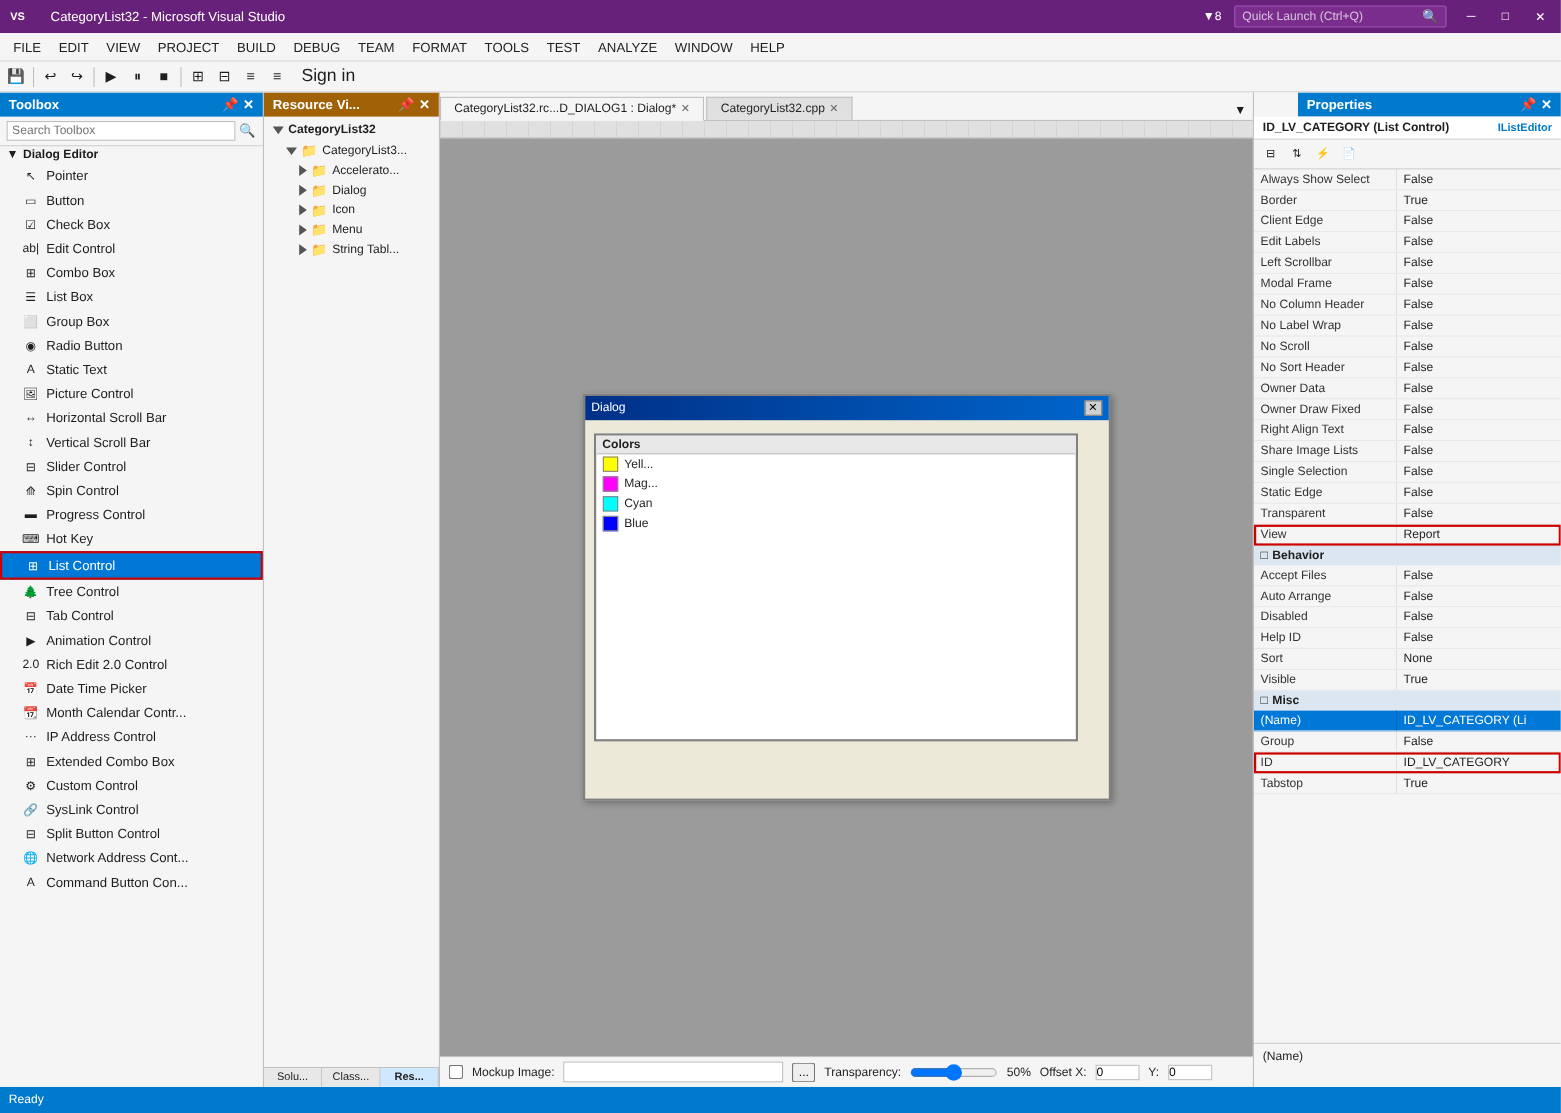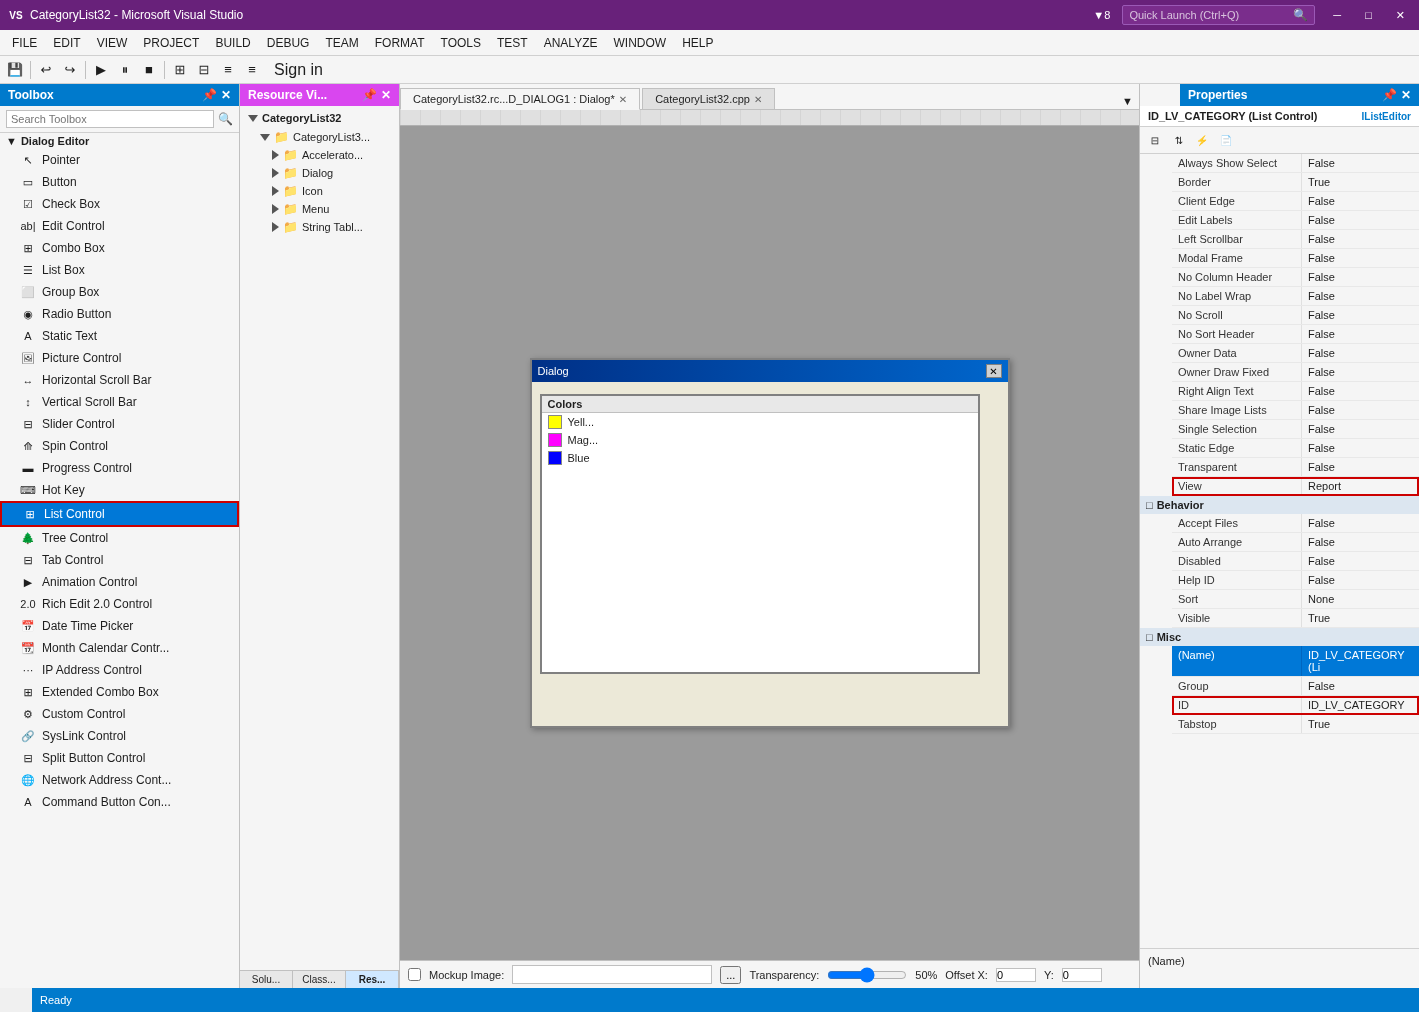--- a/index.html
+++ b/index.html
@@ -1,20 +1,20 @@
 <!DOCTYPE html>
 <html><head>
   <meta charset="utf-8">
   <style>
     * { box-sizing: border-box; margin: 0; padding: 0; }
     body { font-family: 'Segoe UI', Arial, sans-serif; font-size: 12px; background: #f0f0f0; color: #1e1e1e; overflow: hidden; height: 1012px; width: 1419px; }
 
     
     #titlebar { background: #68217a; color: white; height: 30px; display: flex; align-items: center; justify-content: space-between; padding: 0 8px; }
-    #titlebar .title-left { display: flex; align-items: center; gap: 6px; }
+    #titlebar .title-left { display: flex; align-items: center; gap: 22px; }
     #titlebar .title-icon { width: 16px; height: 16px; background: #fff; border-radius: 2px; display: inline-block; }
     #titlebar .title-text { font-size: 12px; }
     #titlebar .title-right { display: flex; gap: 12px; align-items: center; }
     #titlebar .win-btn { cursor: pointer; font-size: 11px; color: white; padding: 2px 6px; }
     #titlebar .quicklaunch { display: flex; align-items: center; background: #7a2d8c; border: 1px solid #9b59b6; padding: 2px 6px; border-radius: 2px; gap: 4px; }
     #titlebar .quicklaunch input { background: transparent; border: none; color: white; font-size: 11px; outline: none; width: 160px; }
     #titlebar .quicklaunch input::placeholder { color: rgba(255,255,255,0.7); }
 
     
     #menubar { background: #f5f5f5; height: 26px; display: flex; align-items: center; padding: 0 4px; border-bottom: 1px solid #d0d0d0; }
@@ -35,21 +35,21 @@
     #toolbox-search input { flex: 1; border: 1px solid #c0c0c0; padding: 2px 4px; font-size: 11px; outline: none; }
     #toolbox-category { padding: 2px 6px; font-size: 11px; font-weight: bold; color: #1e1e1e; display: flex; align-items: center; gap: 4px; cursor: pointer; }
     #toolbox-list { flex: 1; overflow-y: auto; }
     .toolbox-item { display: flex; align-items: center; padding: 3px 8px 3px 20px; cursor: pointer; gap: 6px; font-size: 12px; }
     .toolbox-item.selected { background: #0078d7; color: white; }
     .toolbox-item.highlighted { border: 2px solid #cc0000; }
     .toolbox-icon { width: 16px; height: 16px; display: flex; align-items: center; justify-content: center; font-size: 11px; flex-shrink: 0; }
 
     
     #resource-view { width: 160px; background: #f5f5f5; border-right: 1px solid #c0c0c0; display: flex; flex-direction: column; overflow: hidden; }
-    #resource-header { background: #d946ef; color: white; padding: 4px 8px; display: flex; justify-content: space-between; align-items: center; font-size: 12px; font-weight: bold; }
+    #resource-header { background: #a16207; color: white; padding: 4px 8px; display: flex; justify-content: space-between; align-items: center; font-size: 12px; font-weight: bold; }
     #resource-tree { flex: 1; overflow-y: auto; padding: 4px; font-size: 11px; }
     .rtree-root { font-weight: bold; margin-bottom: 2px; }
     .rtree-item { display: flex; align-items: center; gap: 4px; padding: 2px 4px; cursor: pointer; }
     .rtree-child { padding-left: 16px; }
     .rtree-child2 { padding-left: 28px; }
     .folder-icon { color: #dcb95e; font-size: 12px; }
     .rtree-tabs { display: flex; border-top: 1px solid #c0c0c0; }
     .rtree-tab { flex: 1; text-align: center; padding: 3px; font-size: 10px; cursor: pointer; background: #e8e8e8; border-right: 1px solid #c0c0c0; }
 
     
@@ -70,30 +70,30 @@
     #editor-bottom { background: #f5f5f5; border-top: 1px solid #c0c0c0; padding: 4px 8px; display: flex; align-items: center; gap: 8px; font-size: 11px; }
     .ruler-area { height: 16px; background: #d4d4d4; border-bottom: 1px solid #b0b0b0; }
 
     
     #properties { width: 280px; background: #f5f5f5; border-left: 1px solid #c0c0c0; display: flex; flex-direction: column; overflow: hidden; }
     #props-header { background: #007acc; color: white; padding: 4px 8px; display: flex; justify-content: space-between; align-items: center; font-size: 12px; font-weight: bold; margin-left: 40px; }
     #props-title { padding: 4px 8px; background: #fff; border-bottom: 1px solid #d0d0d0; display: flex; align-items: center; justify-content: space-between; }
     #props-title span { font-size: 11px; font-weight: bold; }
     #props-toolbar { display: flex; padding: 2px 4px; border-bottom: 1px solid #d0d0d0; gap: 2px; }
     #props-list { flex: 1; overflow-y: scroll; }
-    .props-row { display: flex; border-bottom: 1px solid #e8e8e8; margin-left: 32px; }
+    .props-row { display: flex; border-bottom: 1px solid #e8e8e8; }
     .props-row .prop-name { width: 130px; padding: 3px 6px; font-size: 11px; color: #333; flex-shrink: 0; border-right: 1px solid #e0e0e0; }
     .props-row .prop-value { flex: 1; padding: 3px 6px; font-size: 11px; }
     .props-section { background: #dce6f0; padding: 3px 6px; font-size: 11px; font-weight: bold; display: flex; align-items: center; gap: 4px; }
     .props-row.selected { background: #0078d7; color: white; }
     .props-row.selected .prop-name { color: white; border-right-color: #0066c0; }
     #props-footer { padding: 6px 8px; border-top: 1px solid #d0d0d0; font-size: 11px; min-height: 40px; background: #f5f5f5; }
 
     
-    #statusbar { background: #007acc; color: white; height: 24px; display: flex; align-items: center; padding: 0 8px; font-size: 11px; margin-left: 32px; }
+    #statusbar { background: #007acc; color: white; height: 24px; display: flex; align-items: center; padding: 0 8px; font-size: 11px; }
 
     
     ::-webkit-scrollbar { width: 10px; height: 10px; }
     ::-webkit-scrollbar-track { background: #f0f0f0; }
     ::-webkit-scrollbar-thumb { background: #c0c0c0; border: 1px solid #a0a0a0; }
 
     .triangle-right { display: inline-block; width: 0; height: 0; border-top: 5px solid transparent; border-bottom: 5px solid transparent; border-left: 7px solid #555; }
     .triangle-down { display: inline-block; width: 0; height: 0; border-left: 5px solid transparent; border-right: 5px solid transparent; border-top: 7px solid #555; }
   </style>
 </head>
@@ -371,20 +371,24 @@
             <div id="listview-items">
                 <div class="lv-item">
                   <span class="color-icon" style="background: rgb(255, 255, 0); border: 1px solid rgb(136, 136, 136); display: inline-block;"></span>
                   <span>Yell...</span>
                 </div>
                 <div class="lv-item">
                   <span class="color-icon" style="background: rgb(255, 0, 255); border: 1px solid rgb(136, 136, 136); display: inline-block;"></span>
                   <span>Mag...</span>
                 </div>
                 <div class="lv-item">
+                  <span class="color-icon" style="background: rgb(0, 255, 255); border: 1px solid rgb(136, 136, 136); display: inline-block;"></span>
+                  <span>Cyan</span>
+                </div>
+                <div class="lv-item">
                   <span class="color-icon" style="background: rgb(0, 0, 255); border: 1px solid rgb(136, 136, 136); display: inline-block;"></span>
                   <span>Blue</span>
                 </div>
               </div>
           </div>
         </div>
       </div>
     </div>
     <div id="editor-bottom">
       <input type="checkbox" style="">

